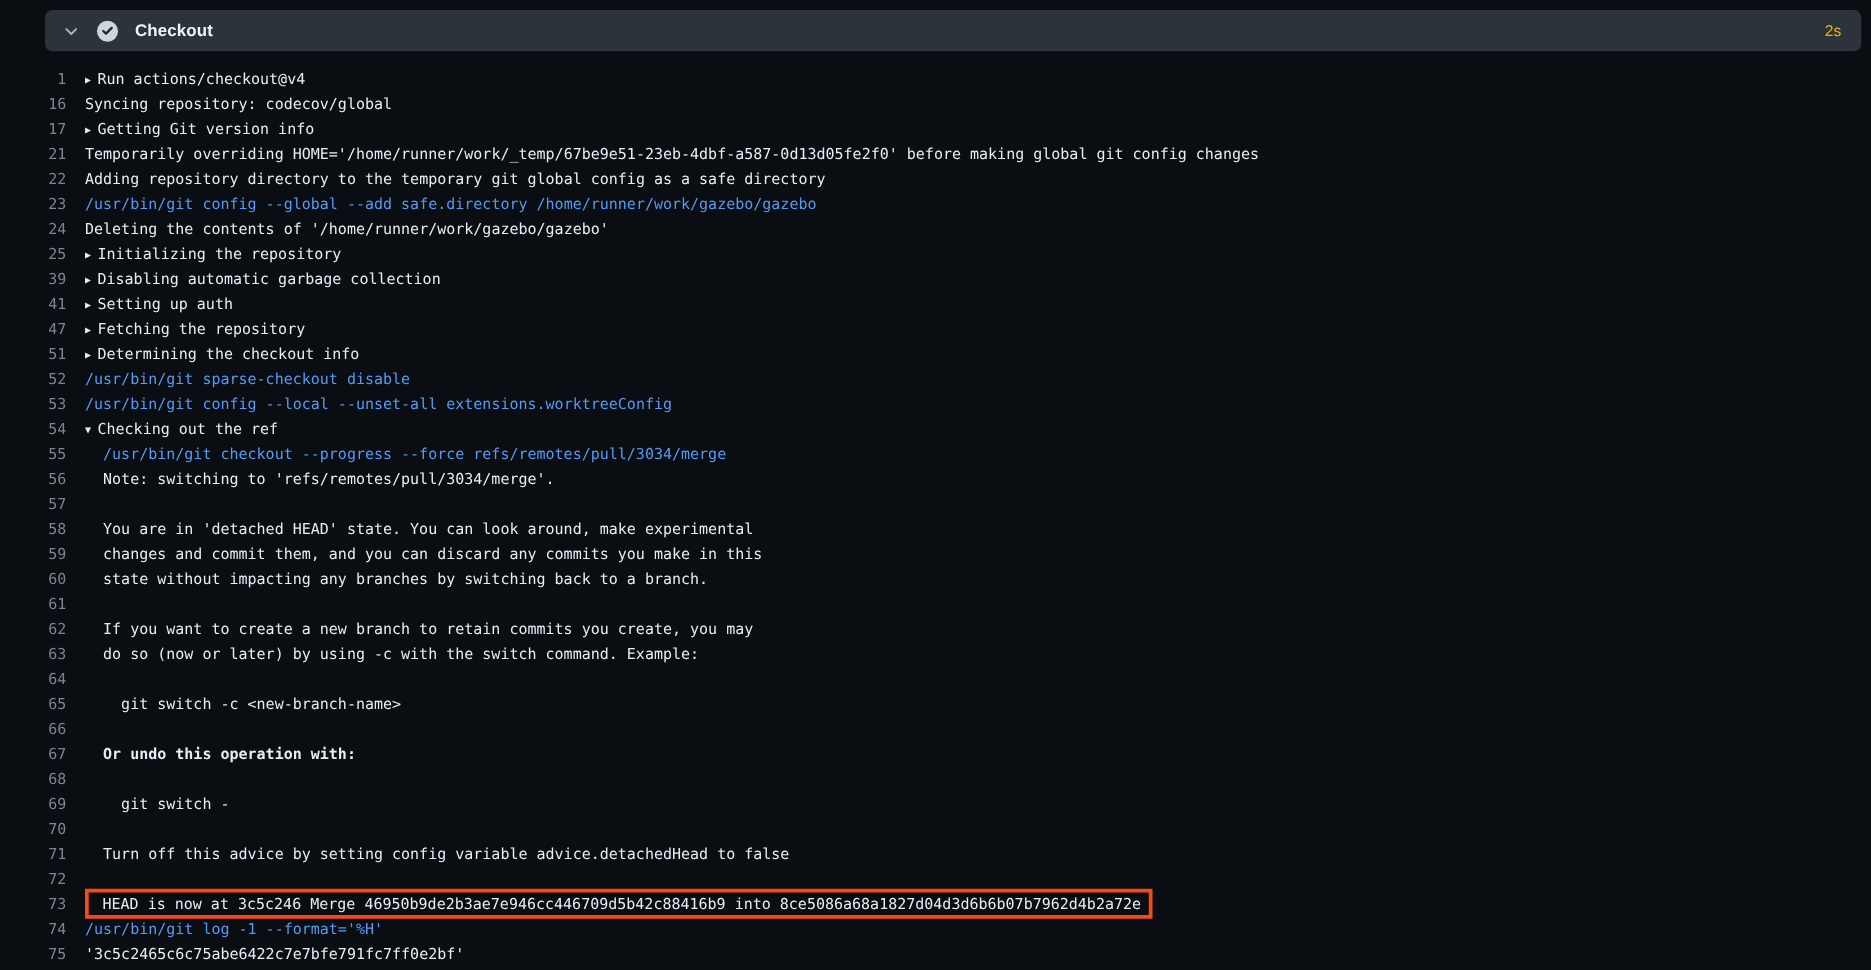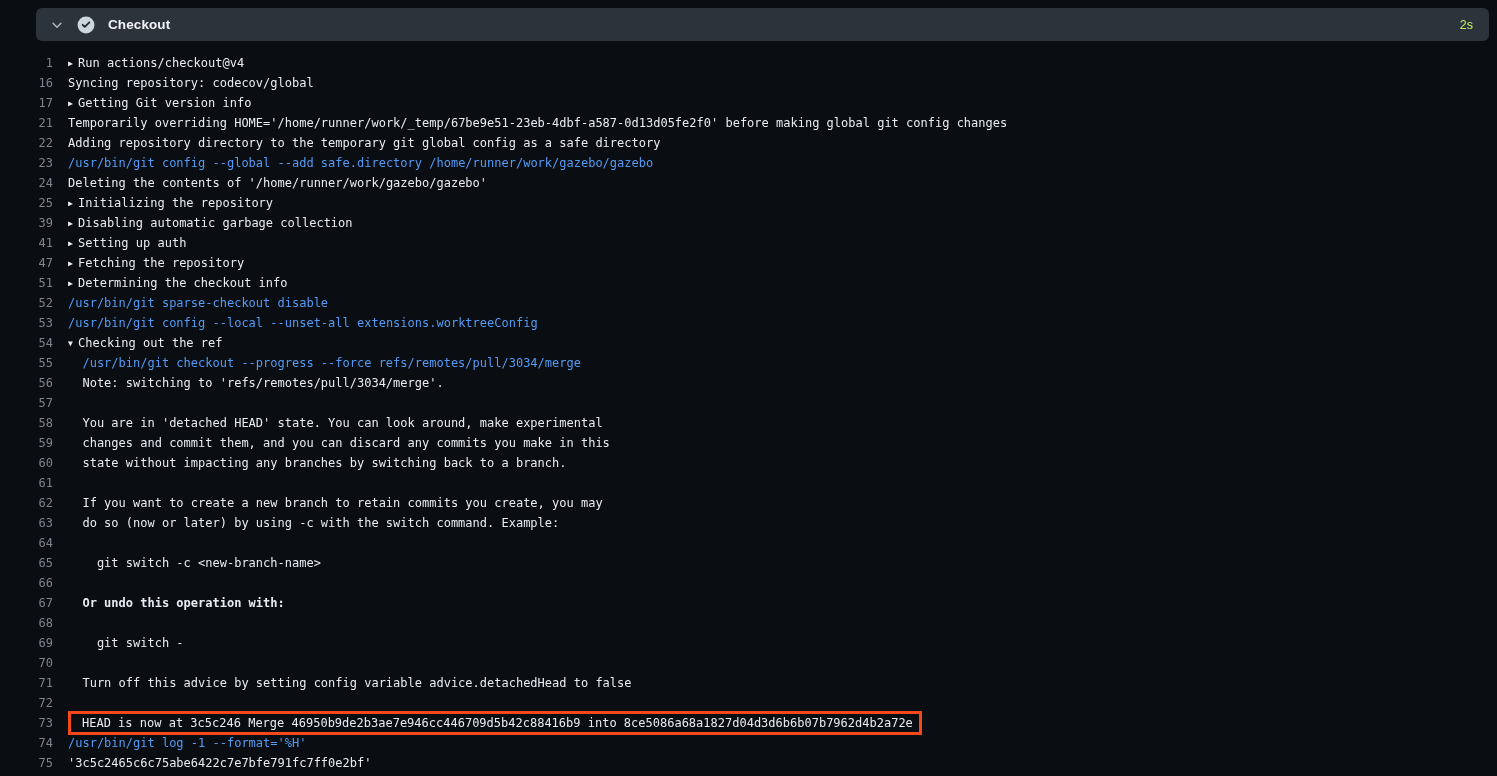--- a/index.html
+++ b/index.html
@@ -20,21 +20,21 @@
     gap: 13px;
     font-family: "Liberation Sans", "DejaVu Sans", sans-serif;
     cursor: pointer;
     margin-left: 28px;
   }
   .chev { display: flex; align-items: center; flex: none; }
   .status { display: flex; align-items: center; flex: none; }
   .title {
     color: #f0f3f8; font-size: 13.5px; font-weight: 600; letter-spacing: 0.1px;
   }
-  .dur { margin-left: auto; color: #bef264; font-size: 12.5px; }
+  .dur { margin-left: auto; color: #eab308; font-size: 12.5px; }
 
   
   .log {
     position: absolute; top: 41px; left: 0; right: 0; bottom: 0;
     padding-top: 12px;
     font-family: "DejaVu Sans Mono", "Liberation Mono", monospace;
     font-size: 12px;
     overflow: hidden;
   }
   .row { display: flex; height: 20px; line-height: 20px; align-items: center; }

